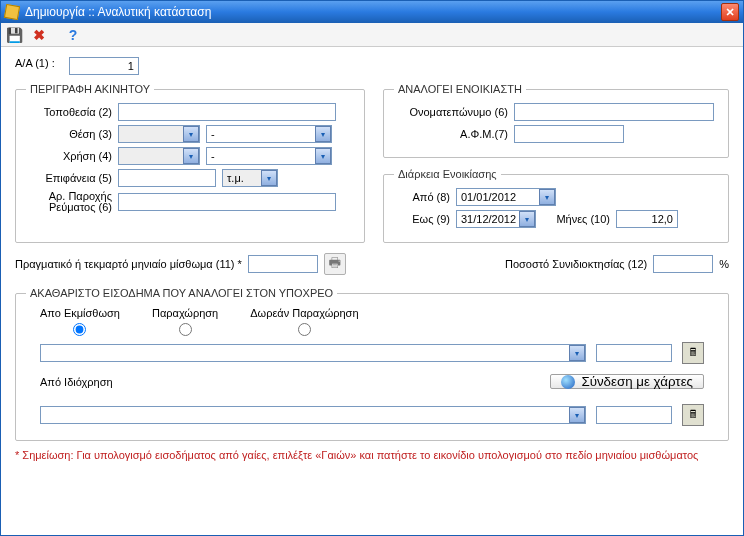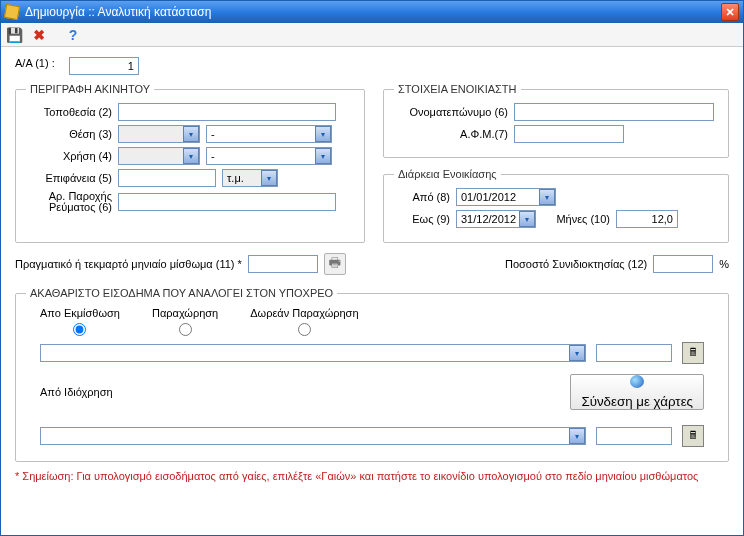--- a/index.html
+++ b/index.html
@@ -153,28 +153,27 @@
   .combo-wide { flex: 1; }
   .calc-btn {
     width: 22px; height: 22px;
     border: 1px solid #808080;
     background: #e0e0d0;
     display: flex; align-items: center; justify-content: center;
     cursor: pointer;
     font-size: 11px;
   }
   .link-btn {
-    height: 36px;
+    height: 15px;
     border: 1px solid #a0a0a0;
     border-radius: 2px;
     background: linear-gradient(to bottom, #fff, #e8e8e8);
     display: flex; align-items: center; gap: 6px;
     padding: 0 10px;
     cursor: pointer;
-    flex-direction: column;
   }
   .globe {
     width: 14px; height: 14px;
     border-radius: 50%;
     background: radial-gradient(circle at 5px 5px, #a0e0ff, #2060c0);
   }
   .sub-row { display: flex; align-items: center; gap: 20px; margin-bottom: 15px; padding: 0 14px; justify-content: space-between; }
   .sep { height: 10px; }
   .note { color: #c02020; margin-top: 8px; font-size: 11px; }
 </style>
@@ -252,21 +251,21 @@
           <div style="width:92px;text-align:right;padding-right:6px;line-height:11px">
             <div>Αρ. Παροχής</div>
             <div>Ρεύματος (6)</div>
           </div>
           <input class="text" style="width: 218px;">
         </div>
       </fieldset>
 
       <div style="display:flex;flex-direction:column;gap:10px">
         <fieldset>
-          <legend>ΣΤΟΙΧΕΙΑ ΕΝΟΙΚΙΑΣΤΗ</legend>
+          <legend>ΑΝΑΛΟΓΕΙ ΕΝΟΙΚΙΑΣΤΗ</legend>
           <div class="row">
             <label class="fld-lbl" style="width:120px">Ονοματεπώνυμο (6)</label>
             <input class="text" style="width: 200px;">
           </div>
           <div class="row">
             <label class="fld-lbl" style="width:120px">Α.Φ.Μ.(7)</label>
             <input class="text" style="width: 110px;">
           </div>
         </fieldset>
 

